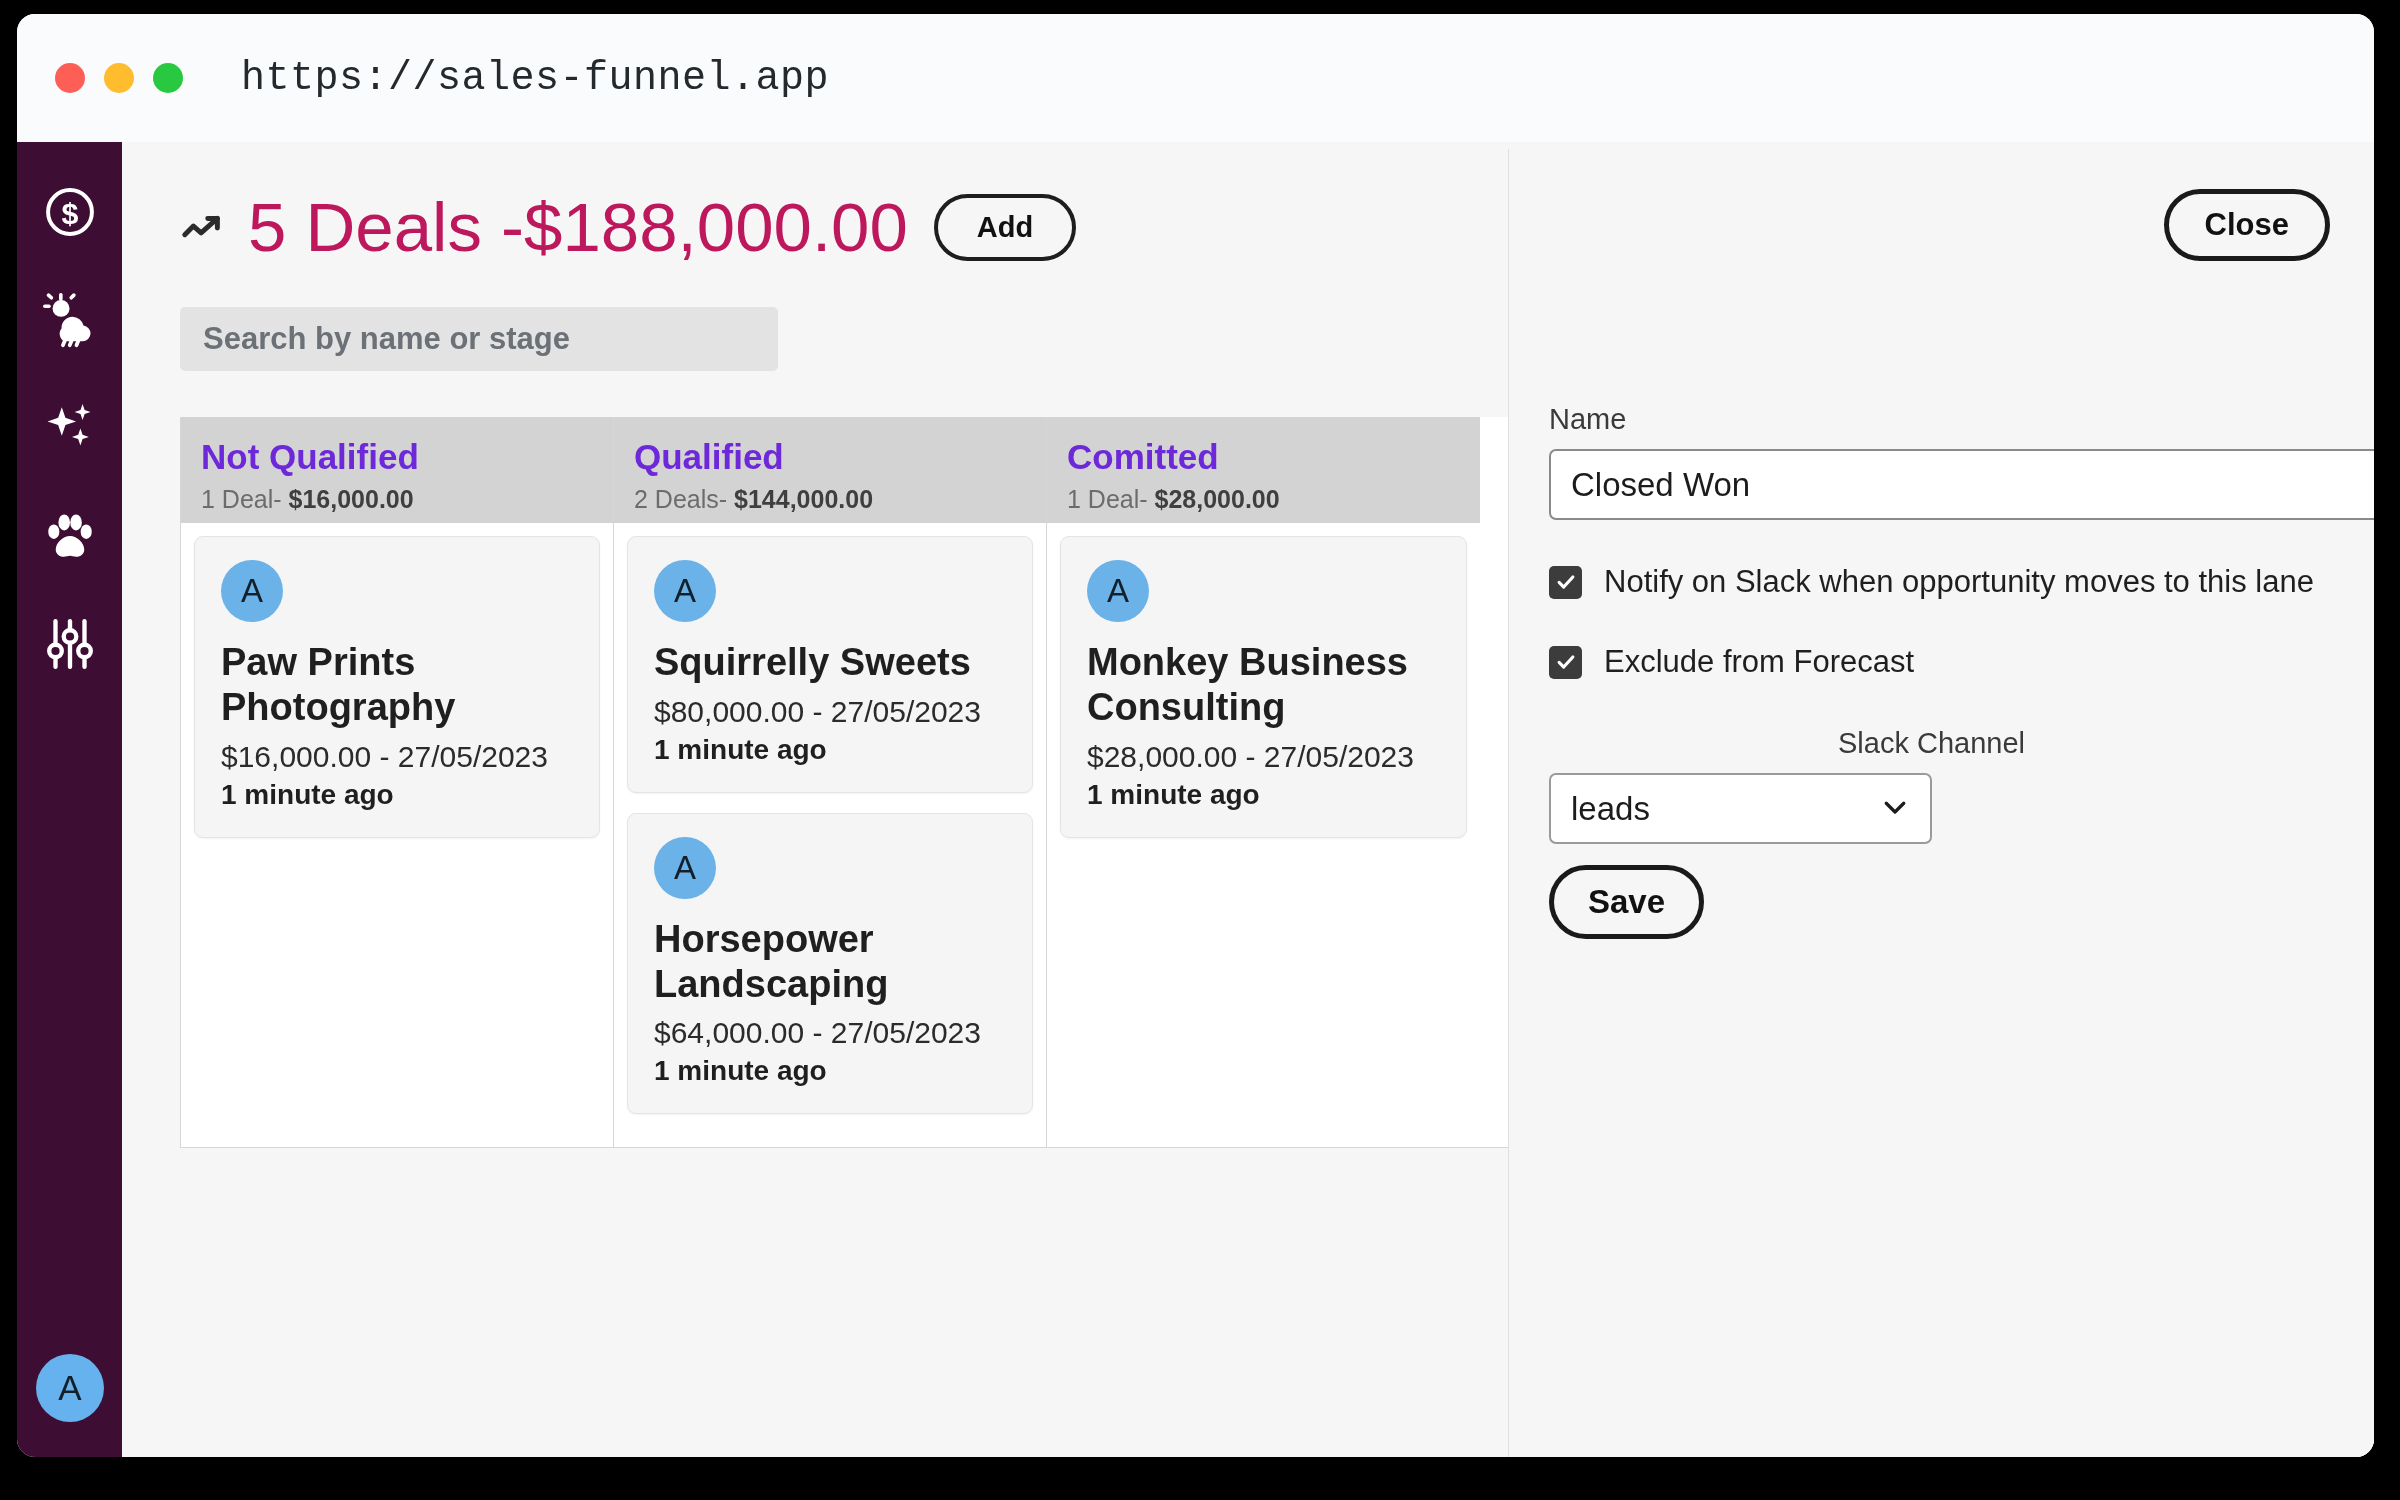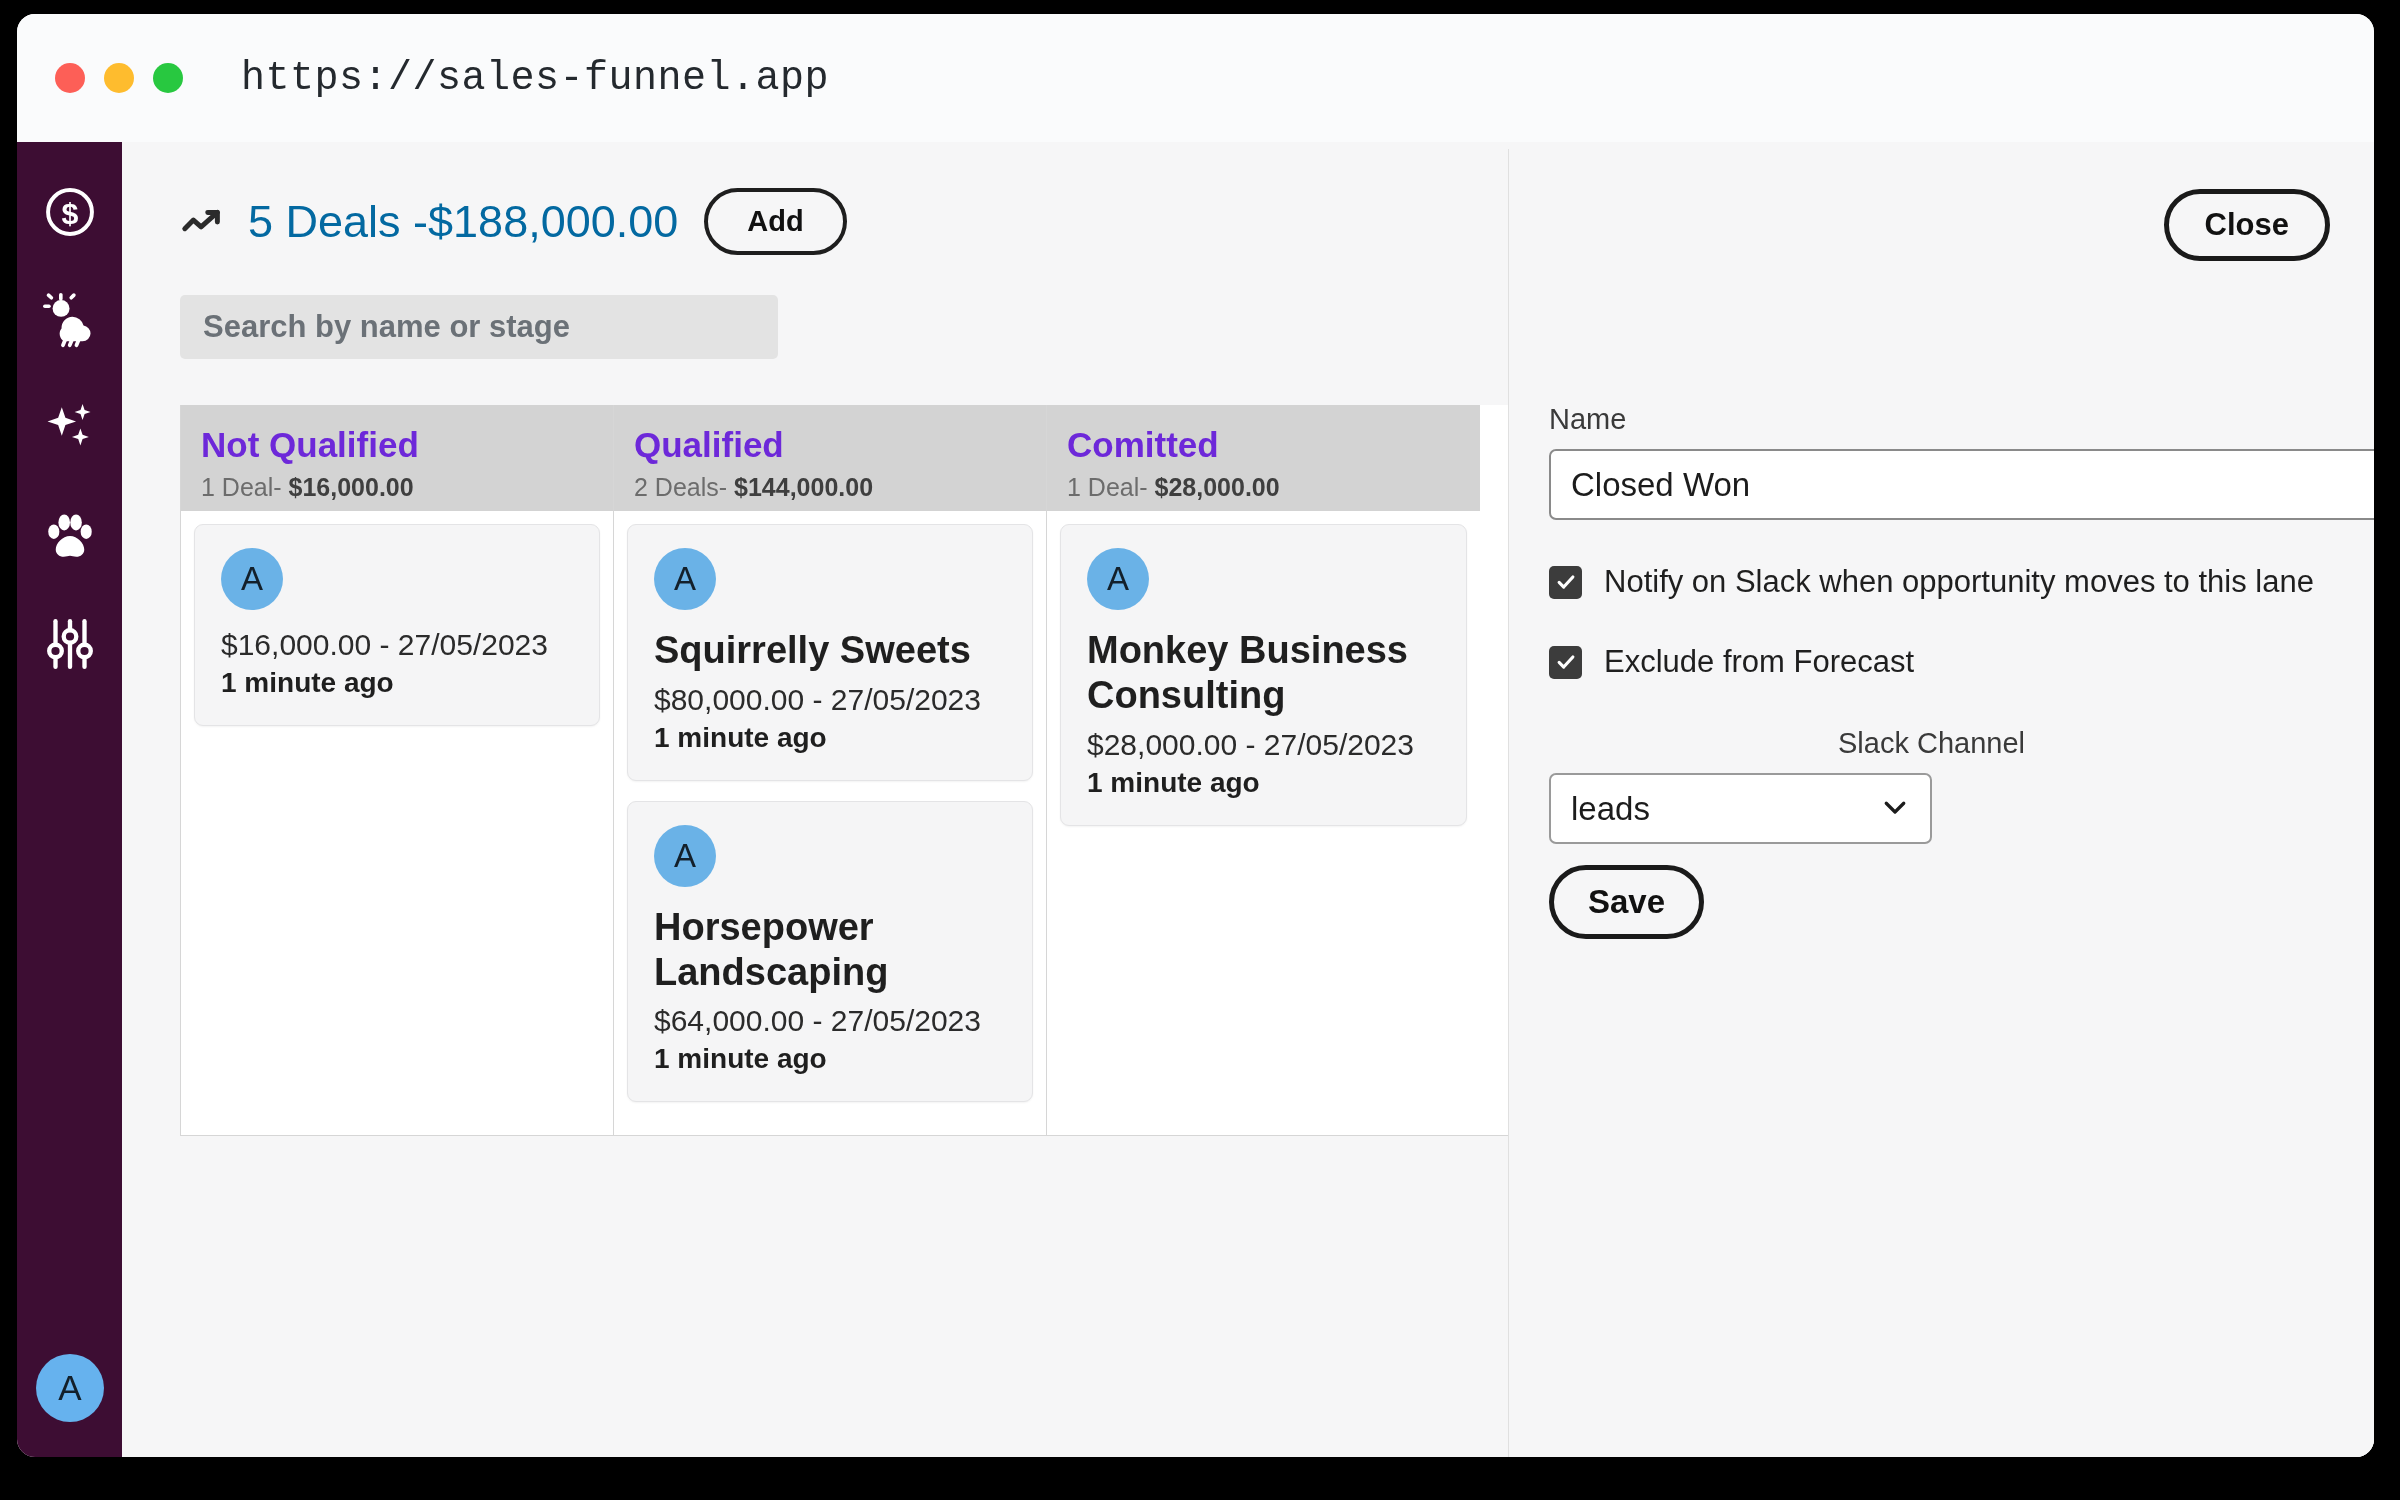--- a/index.html
+++ b/index.html
@@ -100,22 +100,22 @@
     overflow: hidden;
   }
 
   .board-header {
     display: flex;
     align-items: center;
     padding: 46px 0 0 58px;
   }
   .trend-icon { margin-right: 22px; display: flex; align-items: center; }
   .board-title {
-    font-size: 45px;
-    color: #0369a1;
+    font-size: 69px;
+    color: #be185d;
     white-space: nowrap;
   }
   .add-btn {
     margin-left: 26px;
     border: 4px solid #1e1e1e;
     background: #f6f6f7;
     border-radius: 40px;
     padding: 13px 39px;
     font-family: "Liberation Sans", sans-serif;
     font-size: 29px;
@@ -430,20 +430,21 @@
       <div class="column">
         <div class="col-header">
           <div class="col-name">Not Qualified</div>
           <div class="col-sub">
             <span>1 Deal- </span><b>$16,000.00</b>
           </div>
         </div>
         <div class="col-body">
           <div class="card">
             <div class="card-avatar">A</div>
+            <div class="card-title">Paw Prints Photography</div>
             <div class="card-meta">$16,000.00 - 27/05/2023</div>
             <div class="card-time">1 minute ago</div>
           </div>
         </div>
       </div>
 
       <div class="column">
         <div class="col-header">
           <div class="col-name">Qualified</div>
           <div class="col-sub">

